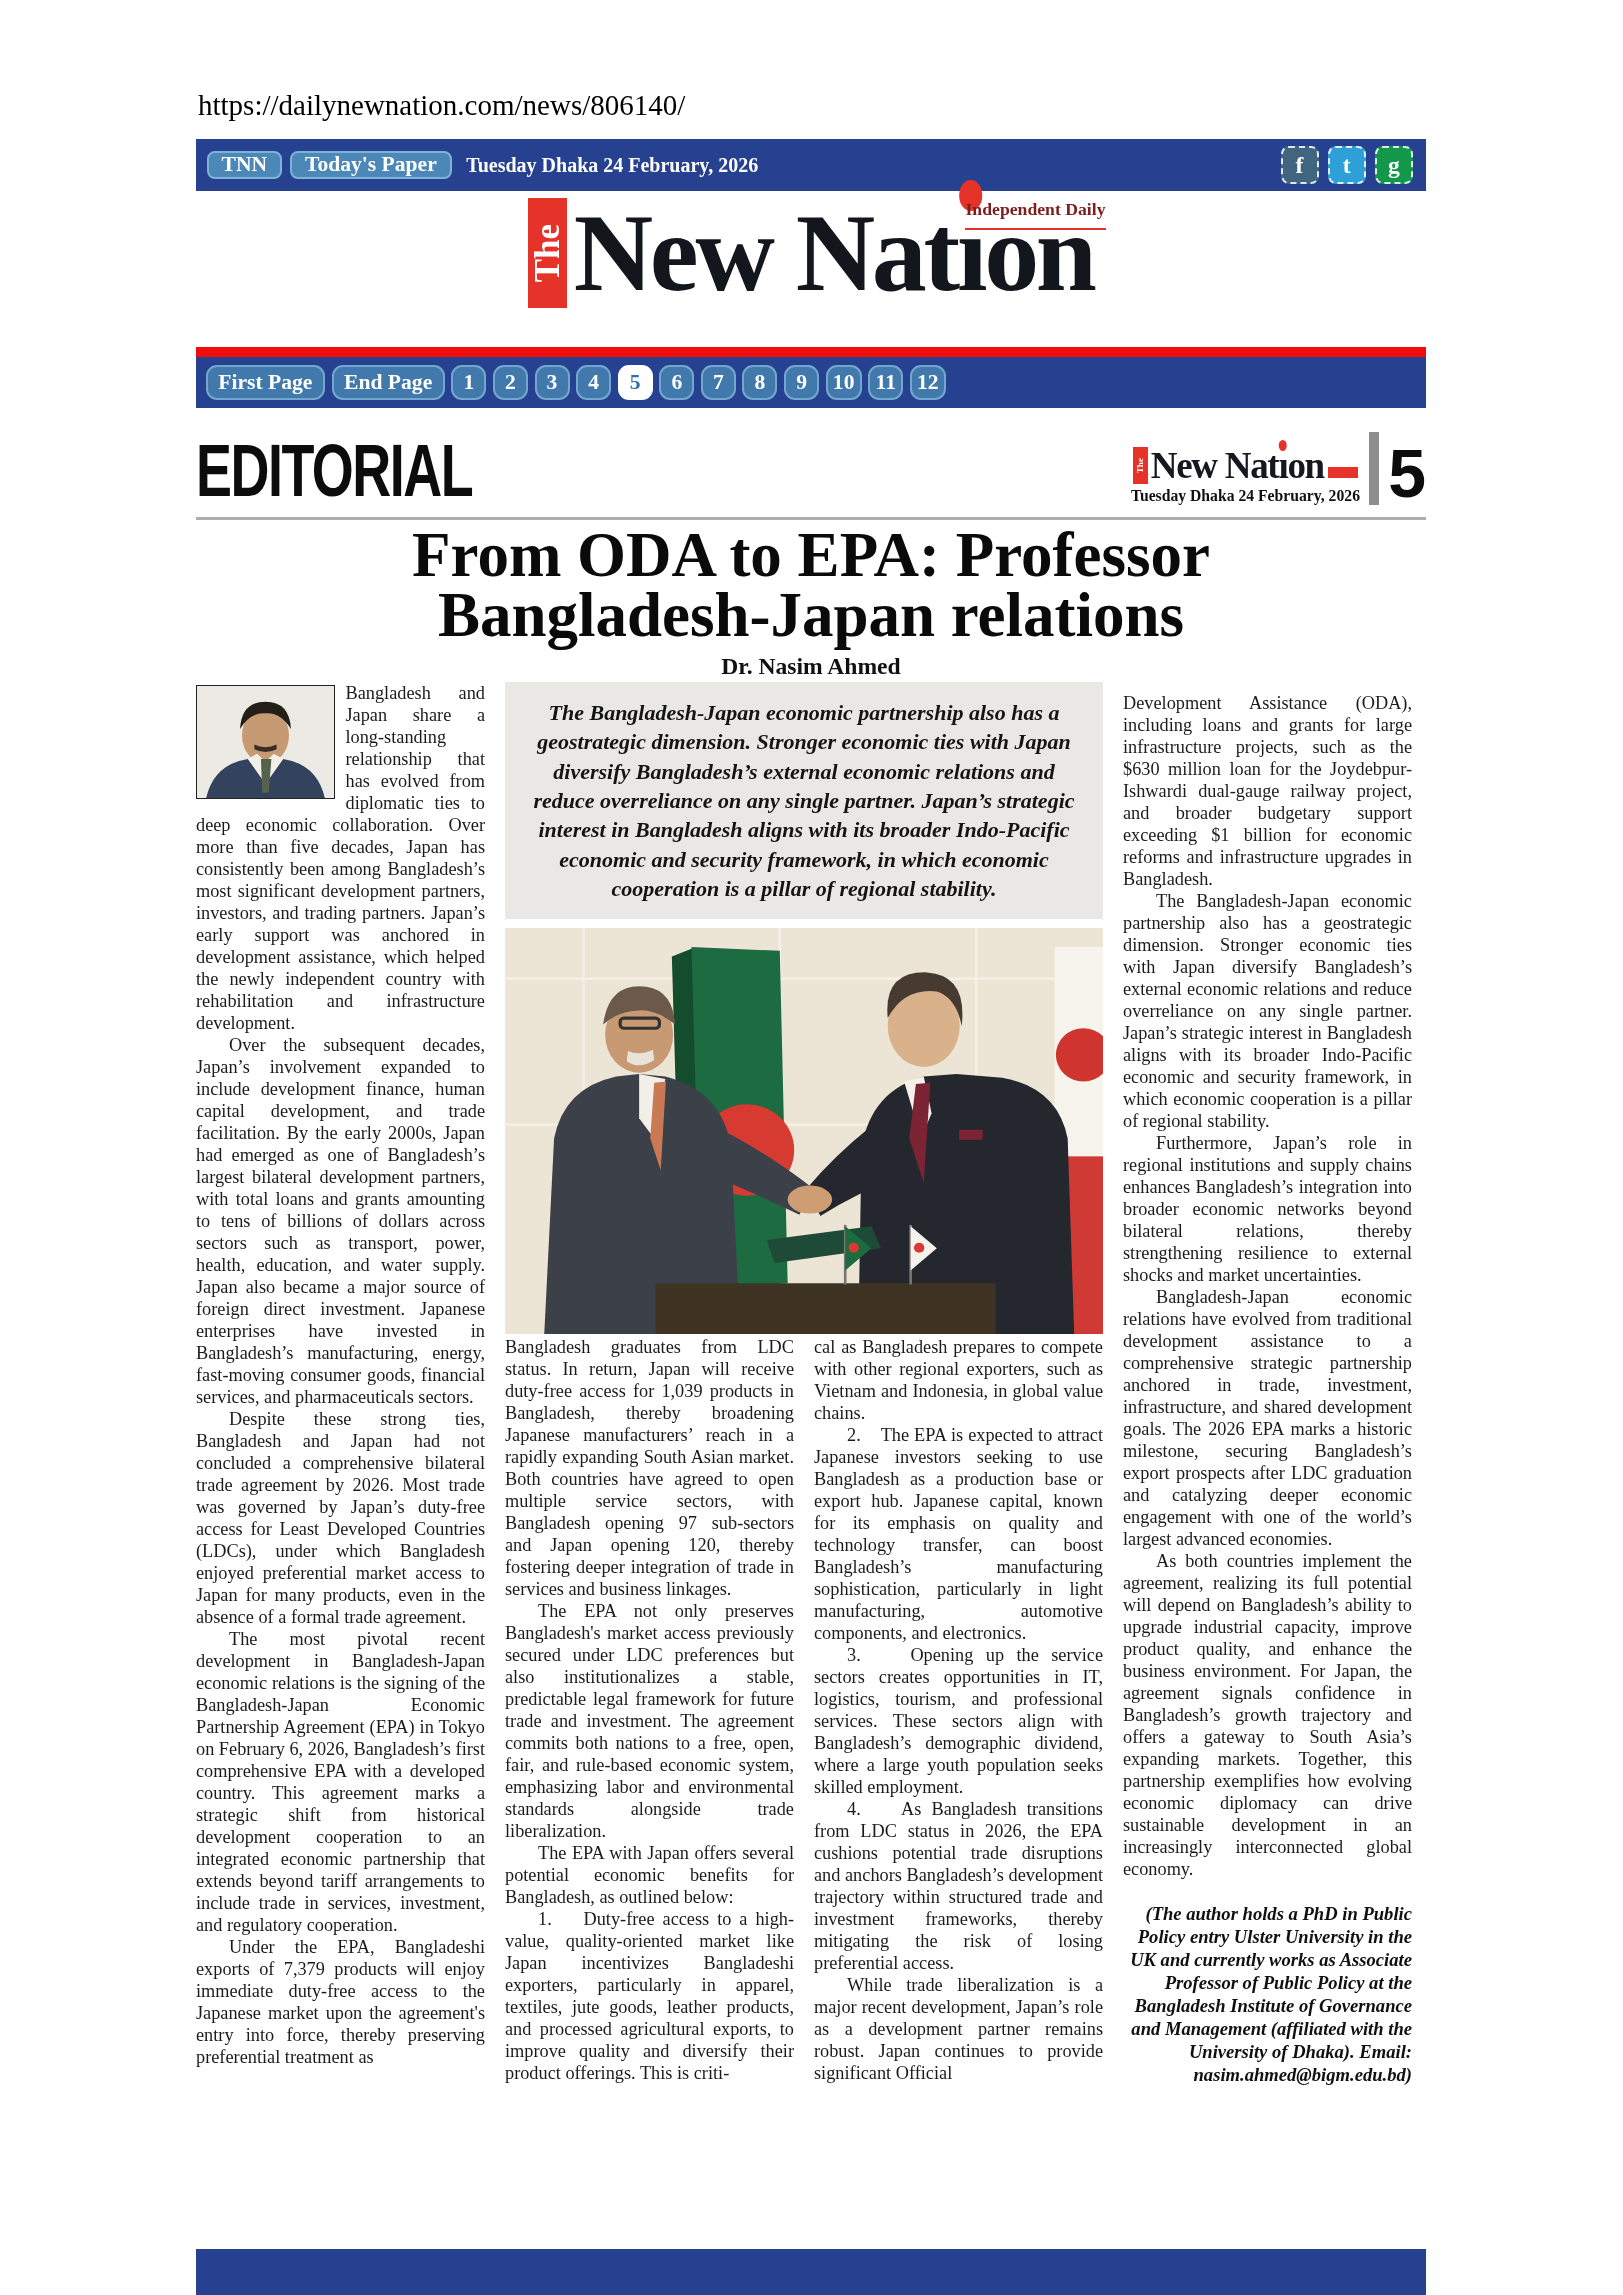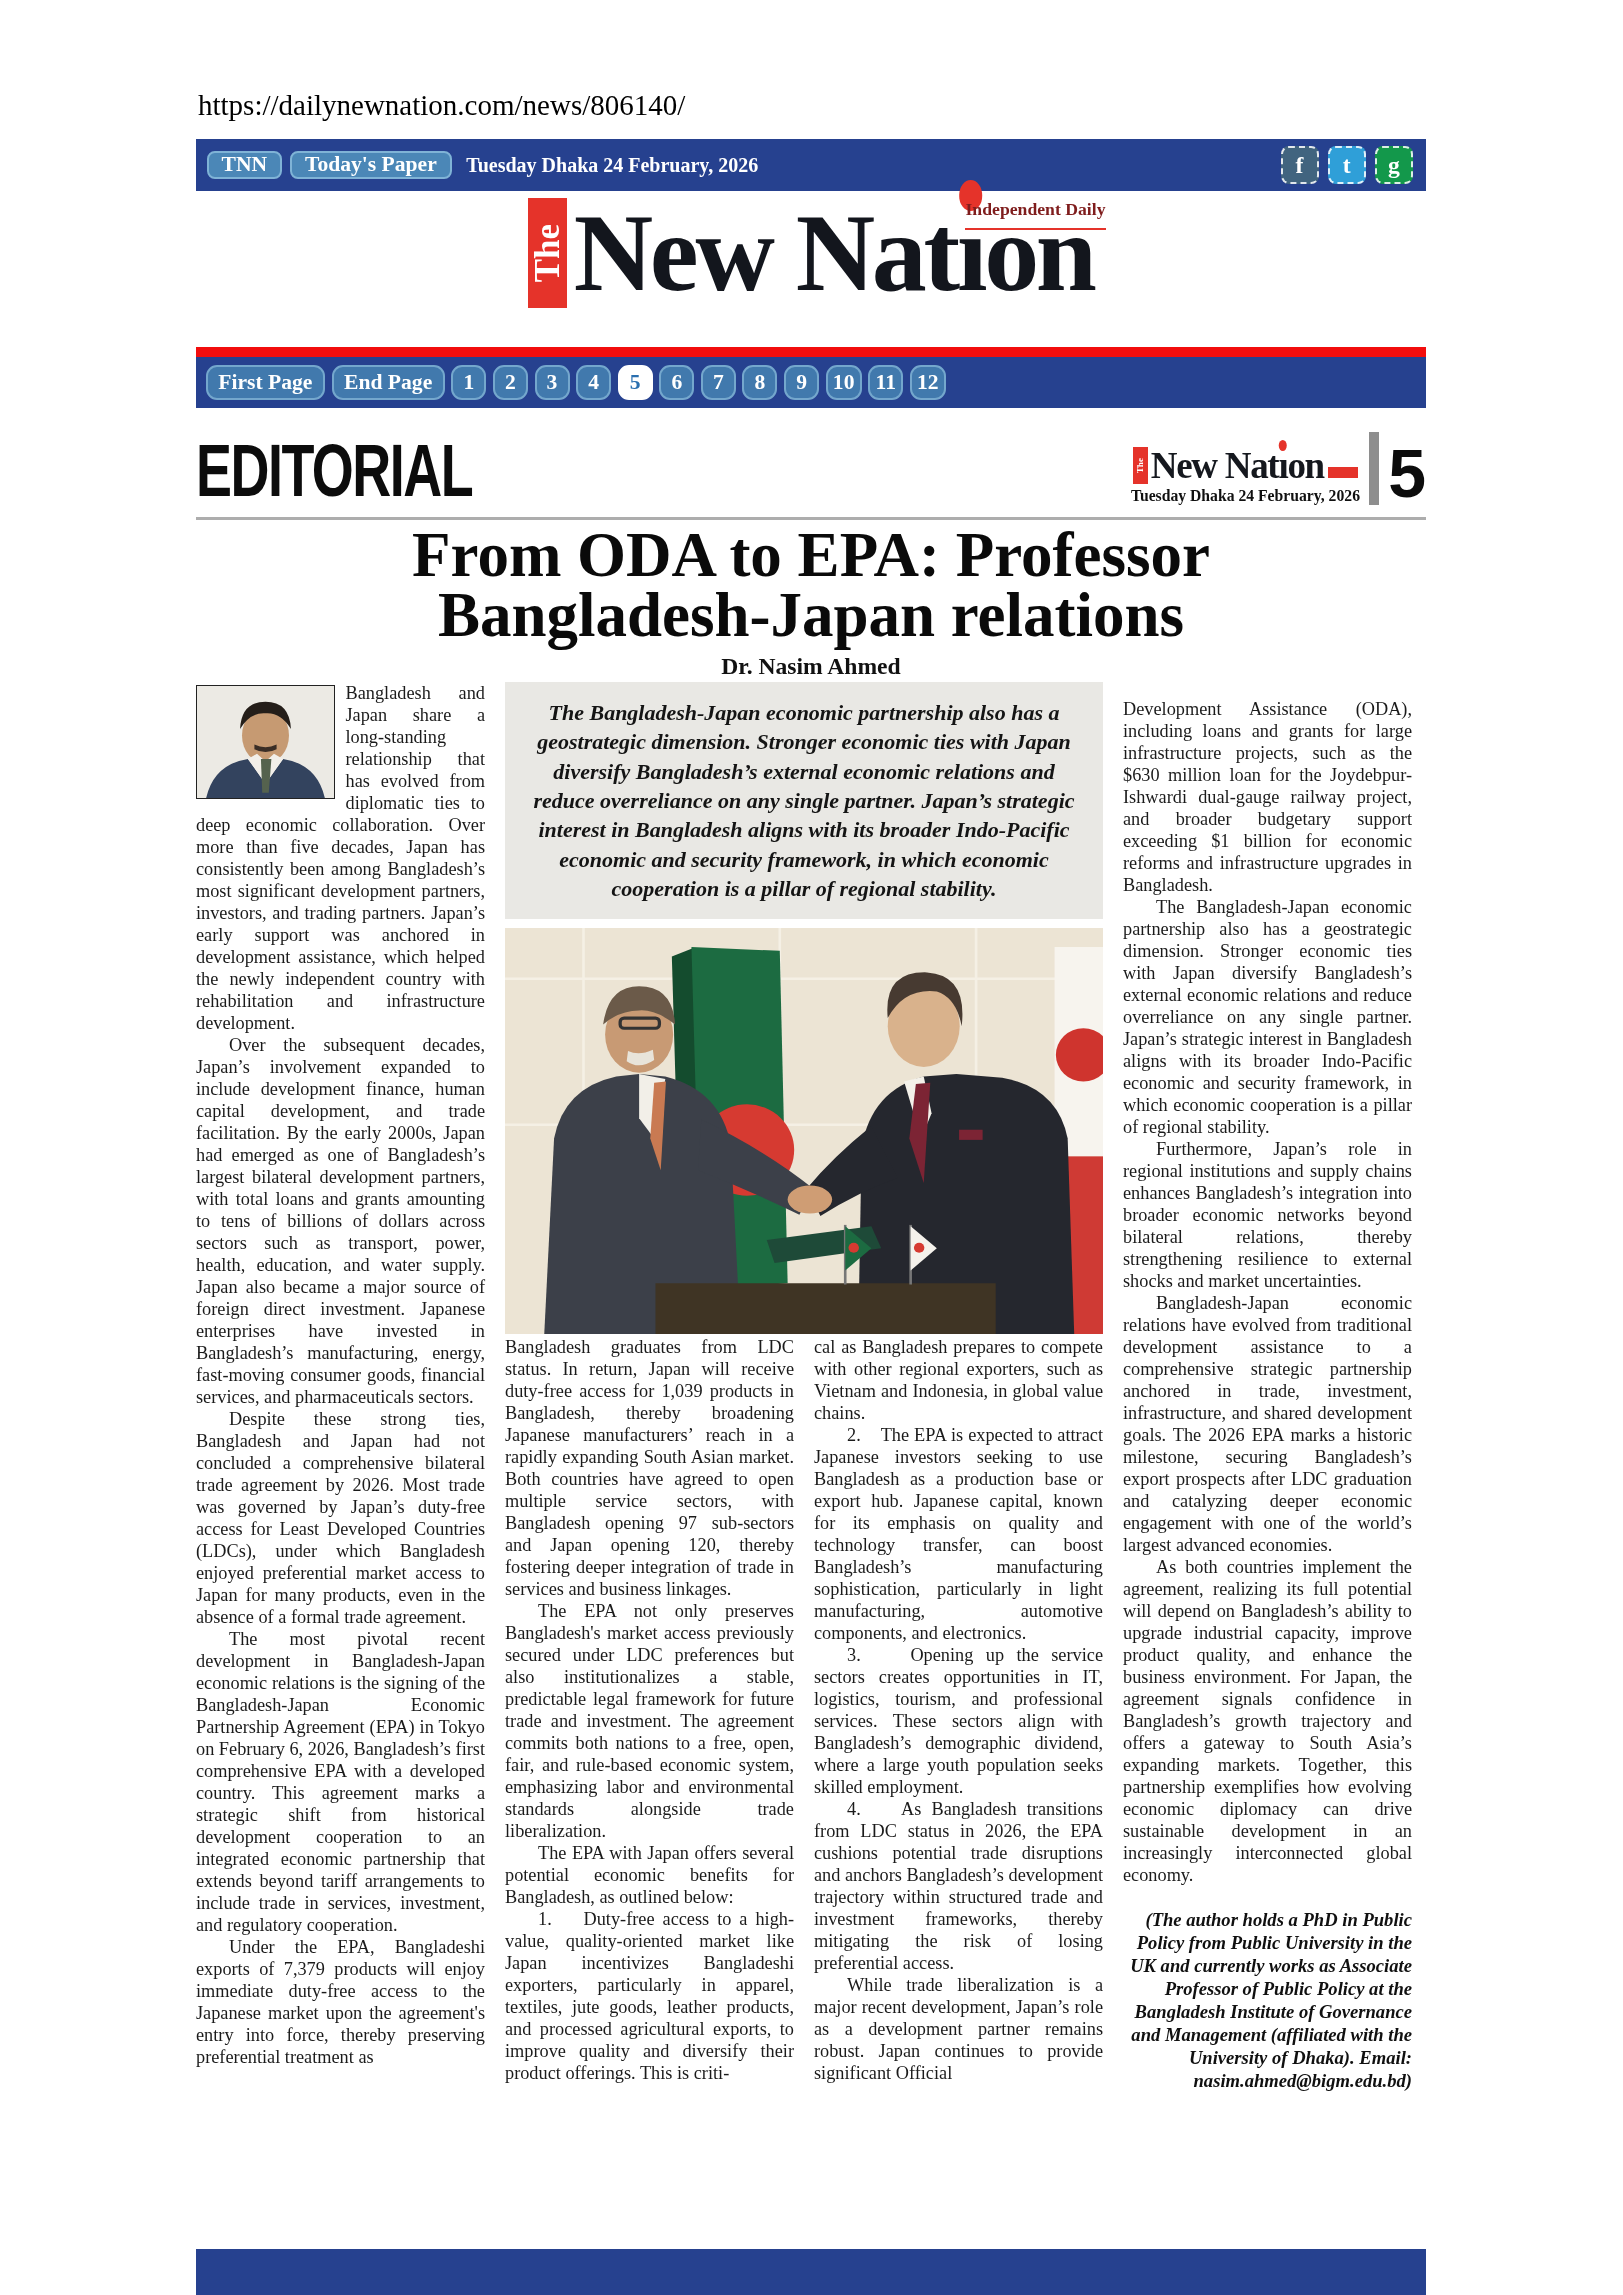--- a/index.html
+++ b/index.html
@@ -69,21 +69,21 @@
   .byline{position:absolute;left:196px;top:653px;width:1230px;text-align:center;
           font-weight:700;font-size:23.6px;color:#111;}
 
   
   .columns{position:absolute;left:196px;top:682px;width:1230px;font-size:18.3px;line-height:22px;
            color:#1b1b1b;text-align:justify;}
   .col{position:absolute;width:289px;}
   .col1{left:0;top:0;}
   .col2{left:309px;top:654px;}
   .col3{left:618px;top:654px;}
-  .col4{left:927px;top:16px;}
+  .col4{left:927px;top:10px;}
   .midblock{position:absolute;left:309px;top:0;width:598px;}
   .quote{background:#e9e8e4;font-style:italic;font-weight:700;font-size:22px;line-height:29.4px;
          text-align:center;padding:15.7px 19.6px;color:#141414;}
   .photo{margin-top:9.2px;width:598px;height:406px;display:block;}
   .avatar{float:left;width:139px;height:114px;margin:3.3px 10.5px 2.6px 0;border:1.3px solid #222;box-sizing:border-box;}
   .para{margin:0;}
   .para.ind{text-indent:33px;}
   .bio{margin-top:22px;font-style:italic;font-weight:700;text-align:right;font-size:18.6px;line-height:23px;color:#101010;}
 
   .footer-bar{position:absolute;left:196px;top:2249px;width:1230px;height:46px;background:#26418f;}
@@ -245,21 +245,21 @@
     </div>
 
     <div class="col col4">
       <div>
           <p class="para">Development Assistance (ODA), including loans and grants for large infrastructure projects, such as the $630 million loan for the Joydebpur-Ishwardi dual-gauge railway project, and broader budgetary support exceeding $1 billion for economic reforms and infrastructure upgrades in Bangladesh.</p>
           <p class="para ind">The Bangladesh-Japan economic partnership also has a geostrategic dimension. Stronger economic ties with Japan diversify Bangladesh’s external economic relations and reduce overreliance on any single partner. Japan’s strategic interest in Bangladesh aligns with its broader Indo-Pacific economic and security framework, in which economic cooperation is a pillar of regional stability.</p>
           <p class="para ind">Furthermore, Japan’s role in regional institutions and supply chains enhances Bangladesh’s integration into broader economic networks beyond bilateral relations, thereby strengthening resilience to external shocks and market uncertainties.</p>
           <p class="para ind">Bangladesh-Japan economic relations have evolved from traditional development assistance to a comprehensive strategic partnership anchored in trade, investment, infrastructure, and shared development goals. The 2026 EPA marks a historic milestone, securing Bangladesh’s export prospects after LDC graduation and catalyzing deeper economic engagement with one of the world’s largest advanced economies.</p>
           <p class="para ind">As both countries implement the agreement, realizing its full potential will depend on Bangladesh’s ability to upgrade industrial capacity, improve product quality, and enhance the business environment. For Japan, the agreement signals confidence in Bangladesh’s growth trajectory and offers a gateway to South Asia’s expanding markets. Together, this partnership exemplifies how evolving economic diplomacy can drive sustainable development in an increasingly interconnected global economy.</p>
         </div>
-      <p class="bio">(The author holds a PhD in Public Policy from Public University in the UK and currently works as Associate Professor of Public Policy at the Bangladesh Institute of Governance and Management (affiliated with the University of Dhaka). Email: nasim.ahmed@bigm.edu.bd)</p>
+      <p class="bio">(The author holds a PhD in Public Policy entry Ulster University in the UK and currently works as Associate Professor of Public Policy at the Bangladesh Institute of Governance and Management (affiliated with the University of Dhaka). Email: nasim.ahmed@bigm.edu.bd)</p>
     </div>
 
   </div>
 
   <div class="footer-bar"></div>
 
 </div>
 
 
 </body></html>

